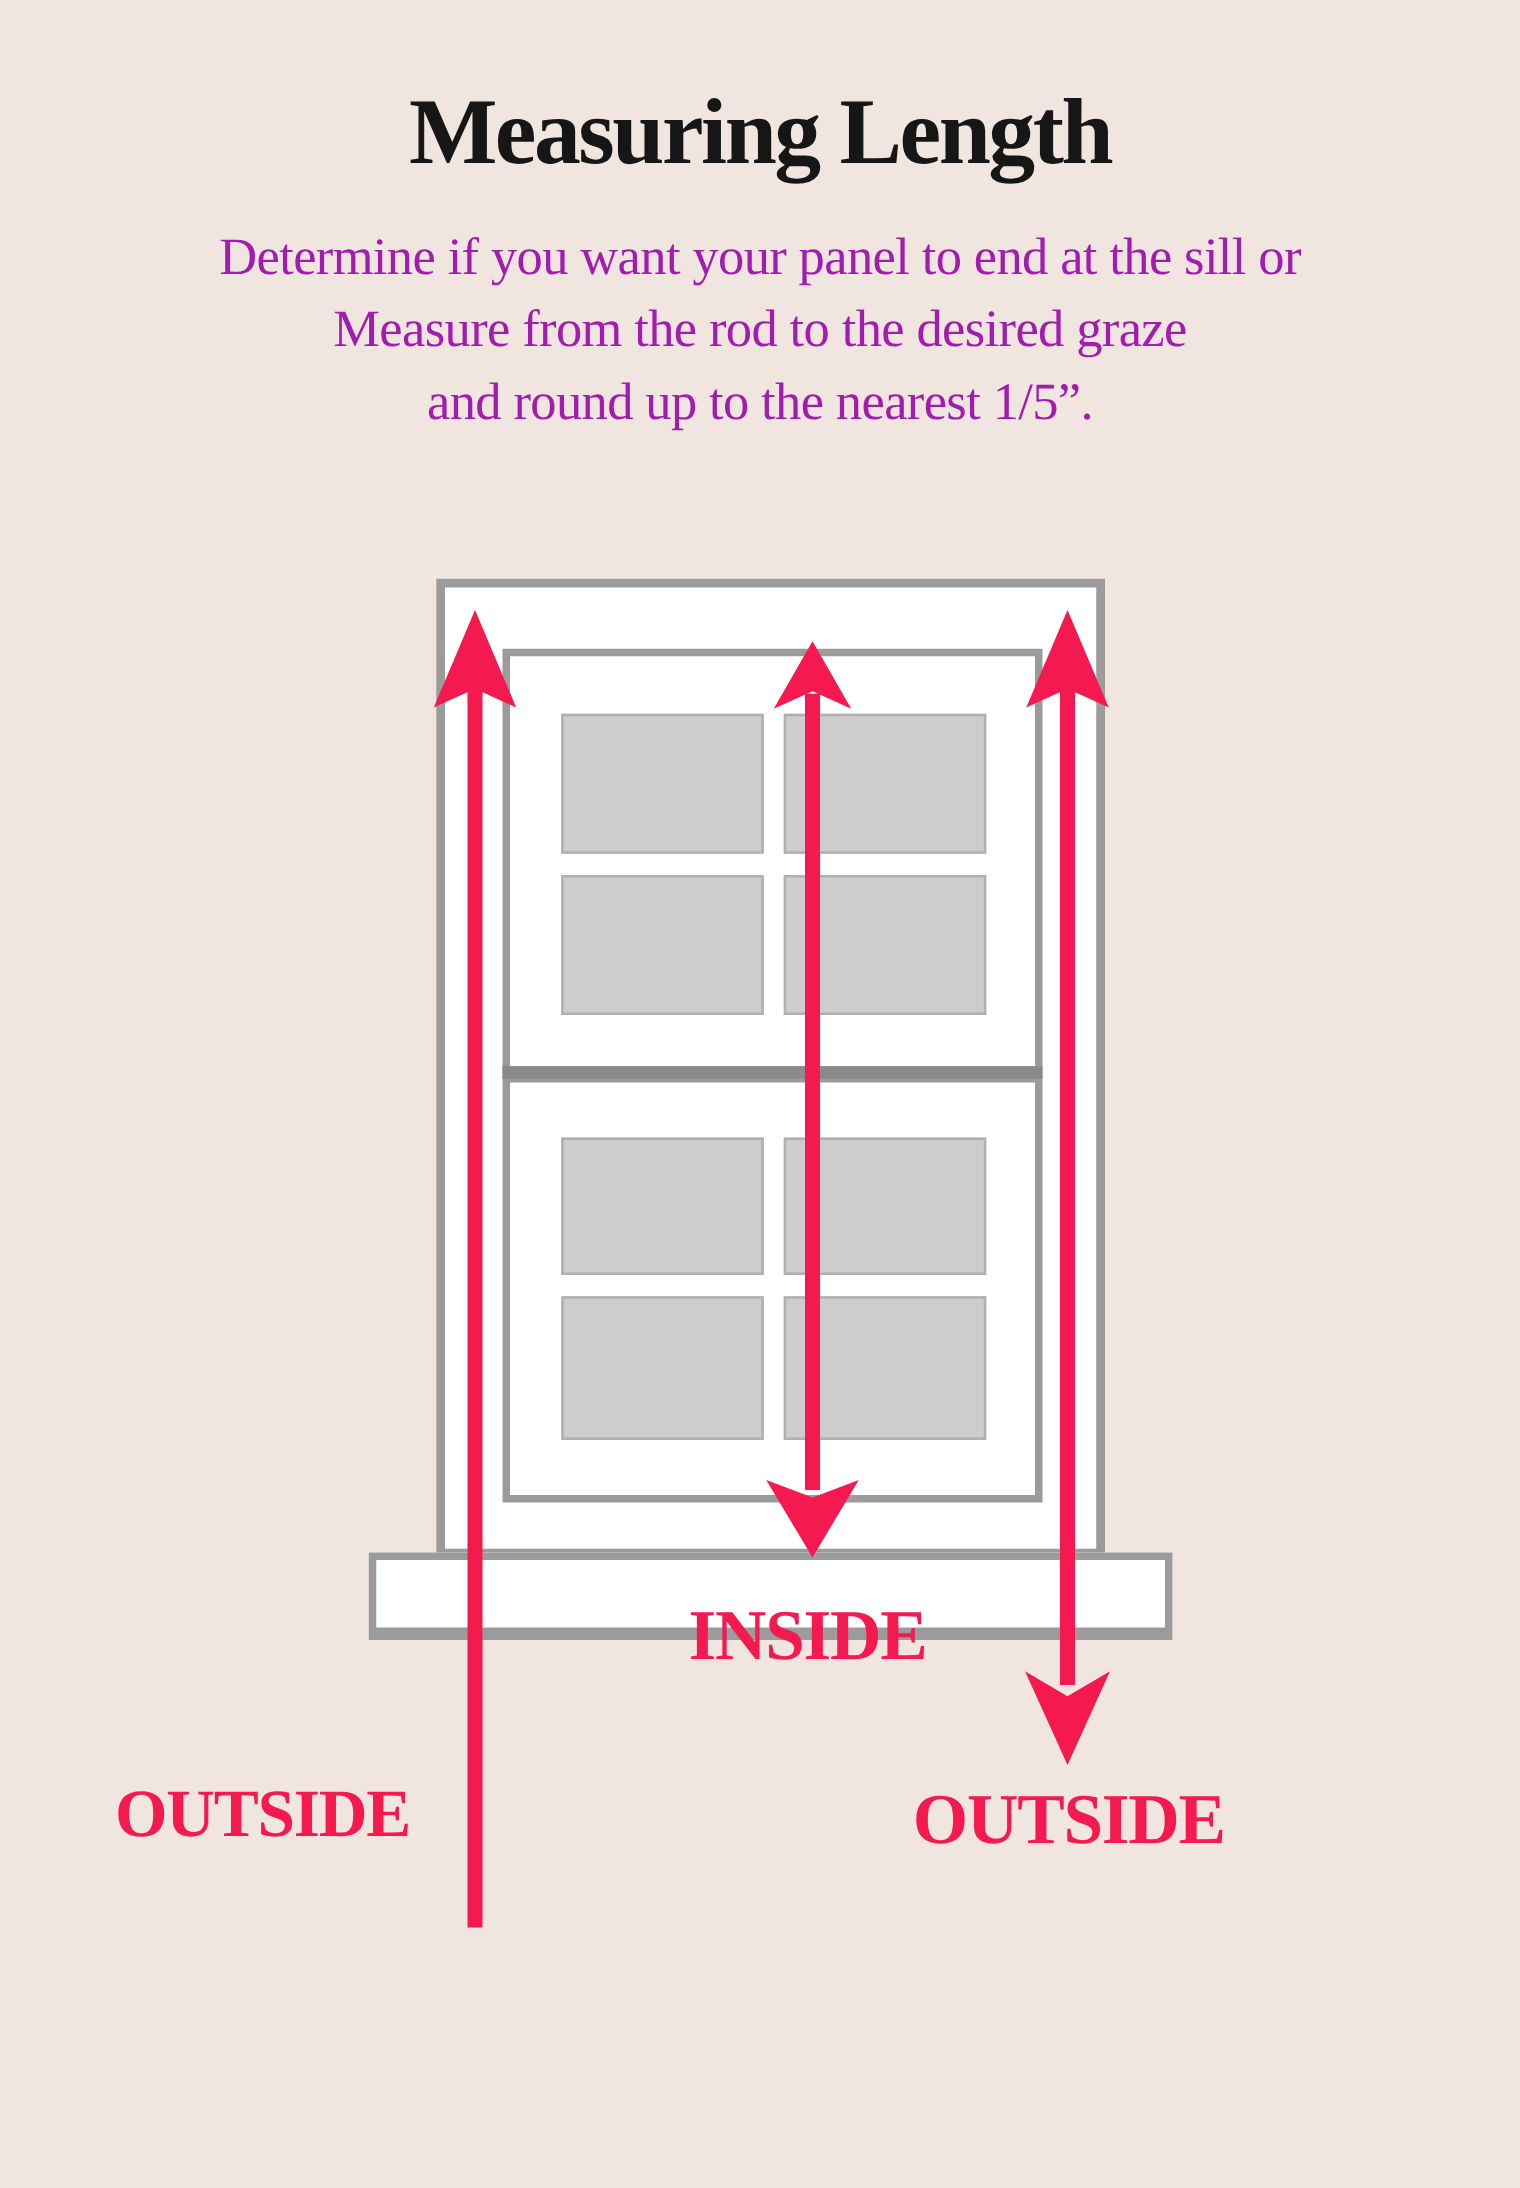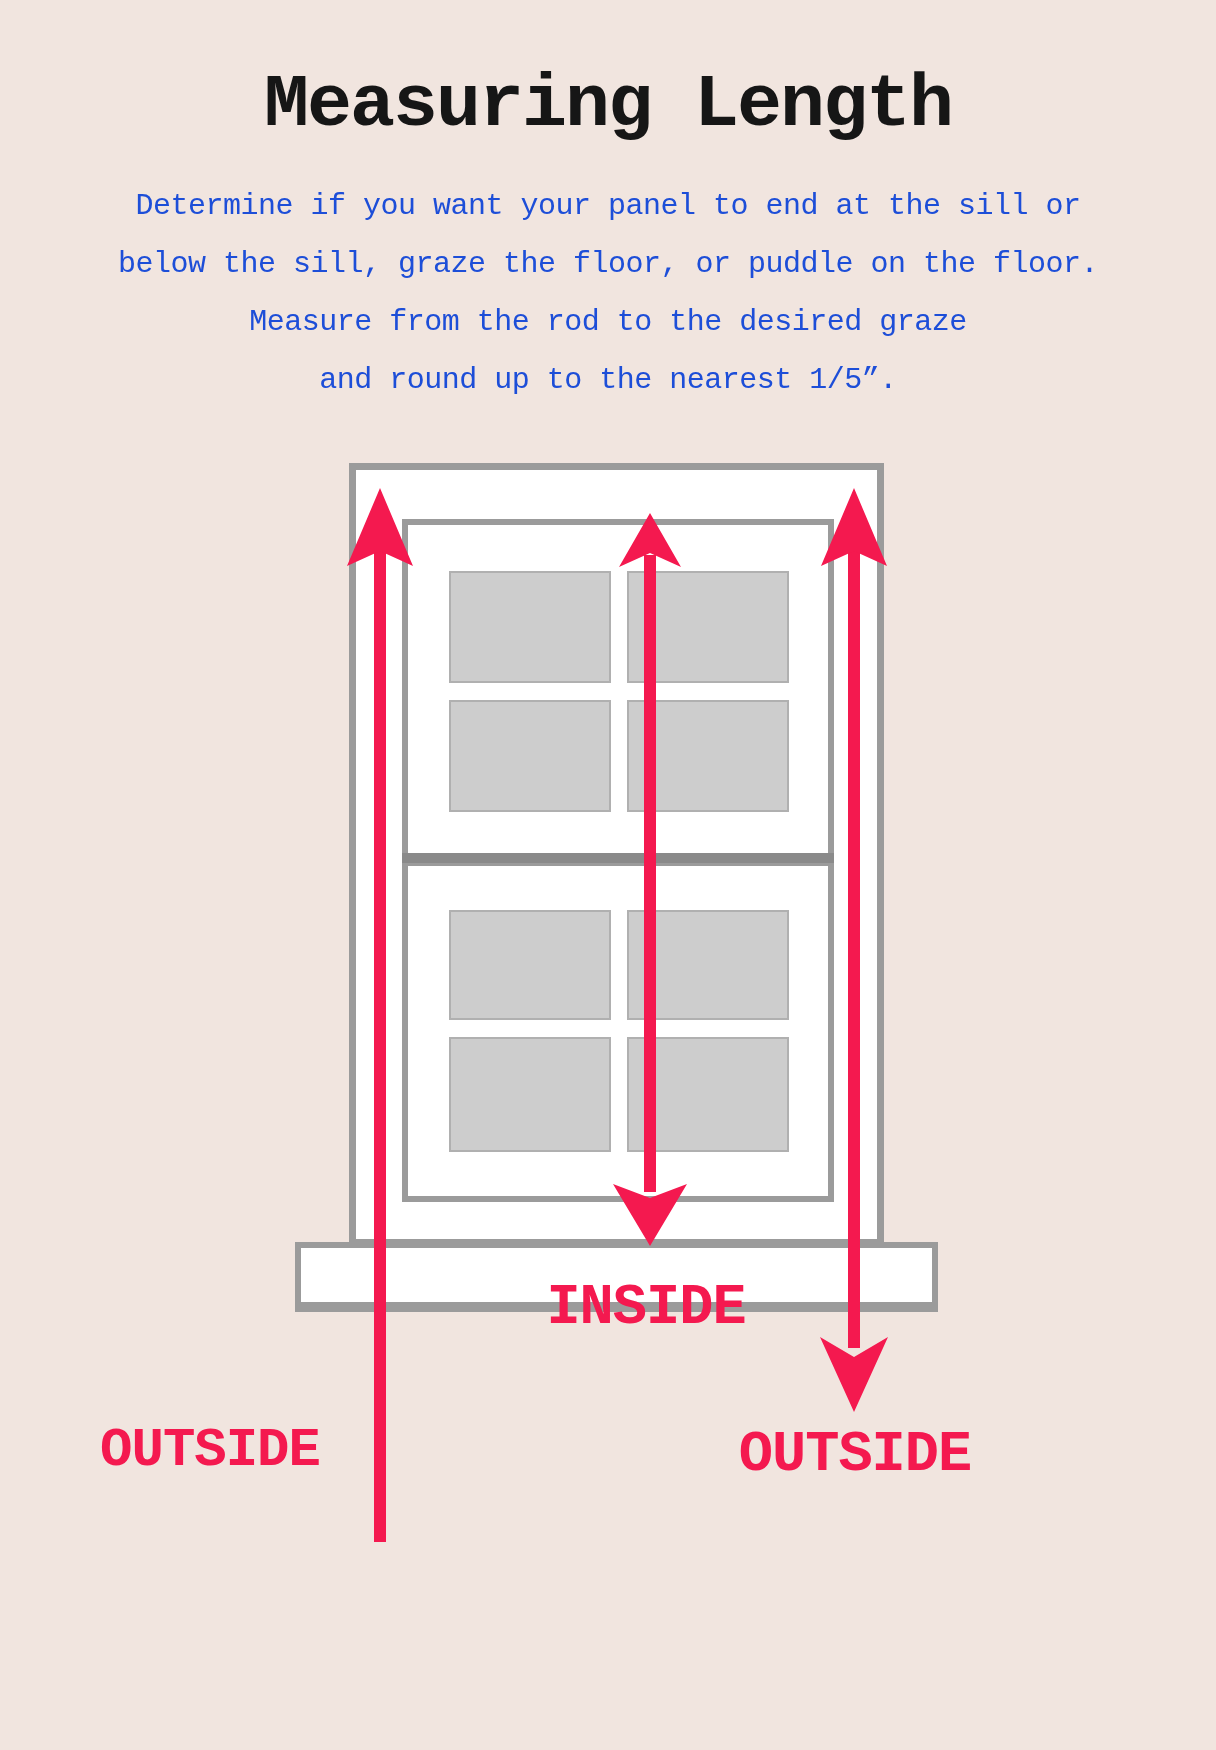--- a/index.html
+++ b/index.html
@@ -12,37 +12,37 @@
     --c-white:#ffffff;
     --c-text:#161616;
   }
   html,body{margin:0;padding:0;}
   body{background:var(--c-background);}
   .canvas{
     position:relative;
     width:1216px;height:1542px;
     background:var(--c-background);
     overflow:hidden;
-    font-family:Liberation Mono, monospace;
+    font-family:Liberation Serif, serif;
   }
   .abs{position:absolute;box-sizing:border-box;}
   .title{
     left:0;top:68px;width:1216px;
     text-align:center;
     font-size:75px;font-weight:700;
     letter-spacing:-2px;
     color:var(--c-text);
     line-height:1;
   }
   .paragraph{
     left:0;top:177px;width:1216px;
     text-align:center;
-    font-size:30px;line-height:58px;
+    font-size:42px;line-height:58px;
     letter-spacing:-0.5px;
-    color:#1d4ed8;
+    color:#a21caf;
   }
   .paragraph span{display:block;}
   .frame{
     left:349px;top:463px;width:535px;height:783px;
     background:var(--c-white);
     border:7px solid var(--c-frame-border);
   }
   .sash-upper{
     left:402px;top:519px;width:432px;height:340px;
     background:var(--c-white);
@@ -85,21 +85,20 @@
 </style>
 </head>
 <body>
 
 <div class="canvas">
 
   <div class="abs title">Measuring Length</div>
 
   <div class="abs paragraph">
     <span>Determine if you want your panel to end at the sill or</span>
-    <span>below the sill, graze the floor, or puddle on the floor.</span>
     <span>Measure from the rod to the desired graze</span>
     <span>and round up to the nearest 1/5”.</span>
   </div>
 
   <div class="abs frame"></div>
 
   <div class="abs sash-upper"></div>
   <div class="abs sash-lower"></div>
   <div class="abs rail"></div>
 

